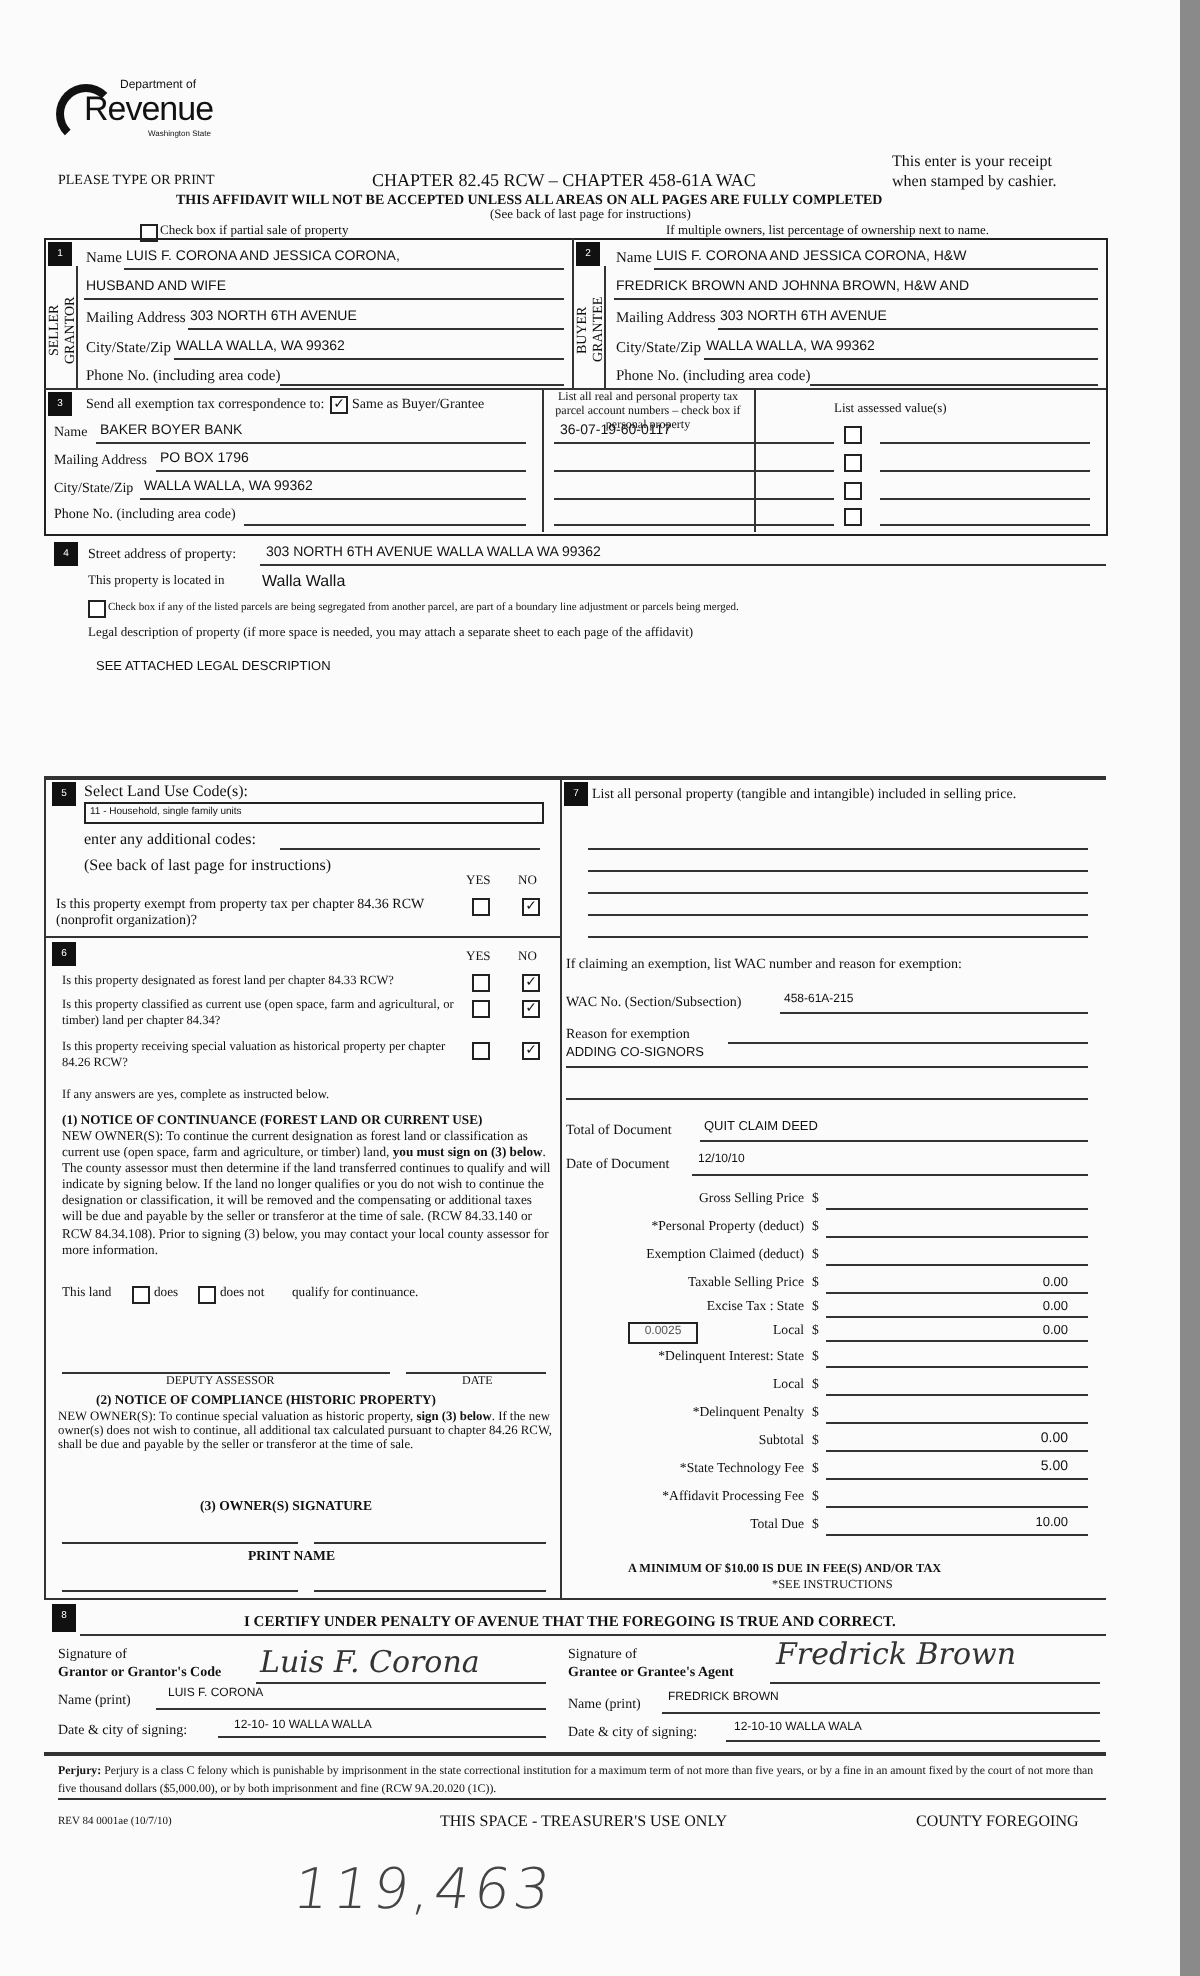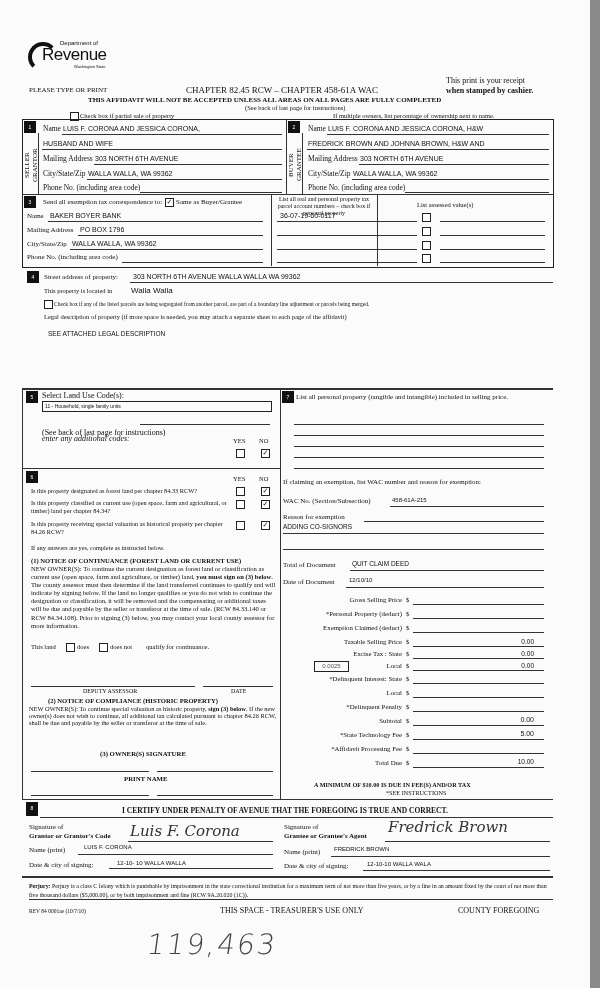--- a/index.html
+++ b/index.html
@@ -29,22 +29,22 @@
 <div class="page">
 
   <div class="abs" style="left:28px;top:38px;width:80px;height:32px;">
     <div class="abs" style="left:0;top:4px;width:22px;height:22px;border-radius:50%;border:4px solid #111;border-right-color:transparent;border-bottom-color:transparent;"></div>
     <div class="abs sans" style="left:32px;top:2px;font-size:6px;">Department of</div>
     <div class="abs sans" style="left:14px;top:8px;font-size:17px;letter-spacing:-0.5px;line-height:17px;">Revenue</div>
     <div class="abs sans" style="left:46px;top:26px;font-size:4px;">Washington State</div>
   </div>
   <div class="lbl" style="left:29px;top:86px;font-size:7px;">PLEASE TYPE OR PRINT</div>
   <div class="lbl" style="left:186px;top:85px;font-size:9px;">CHAPTER 82.45 RCW – CHAPTER 458-61A WAC</div>
-  <div class="lbl" style="left:446px;top:76px;font-size:8px;">This print is your receipt</div>
-  <div class="lbl" style="left:446px;top:86px;font-size:8px;font-weight:bold;">when stamped by cashier.</div>
+  <div class="lbl" style="left:446px;top:76px;font-size:8px;">This enter is your receipt</div>
+  <div class="lbl" style="left:446px;top:86px;font-size:8px;">when stamped by cashier.</div>
   <div class="lbl bold" style="left:88px;top:96px;font-size:7px;">THIS AFFIDAVIT WILL NOT BE ACCEPTED UNLESS ALL AREAS ON ALL PAGES ARE FULLY COMPLETED</div>
   <div class="lbl" style="left:245px;top:104px;font-size:6.5px;">(See back of last page for instructions)</div>
   <div class="cb" style="left:70px;top:112px;"></div>
   <div class="lbl" style="left:80px;top:112px;font-size:6.5px;">Check box if partial sale of property</div>
   <div class="lbl" style="left:333px;top:112px;font-size:6.5px;">If multiple owners, list percentage of ownership next to name.</div>
 
   <div class="box" style="left:22px;top:119px;width:530px;height:147px;"></div>
   <div class="vline" style="left:286px;top:119px;height:75px;"></div>
   <div class="hline" style="left:22px;top:194px;width:531px;"></div>
 
@@ -132,25 +132,26 @@
   <div class="val" style="left:48px;top:330px;font-size:6.5px;">SEE ATTACHED LEGAL DESCRIPTION</div>
 
   <div class="hline" style="left:22px;top:388px;width:531px;border-top-width:2px;"></div>
   <div class="vline" style="left:22px;top:388px;height:411px;"></div>
   <div class="vline" style="left:280px;top:388px;height:411px;"></div>
   <div class="hline" style="left:22px;top:799px;width:531px;"></div>
 
   <div class="num" style="left:26px;top:391px;">5</div>
   <div class="lbl" style="left:42px;top:391px;font-size:8px;">Select Land Use Code(s):</div>
   <div class="box sans" style="left:42px;top:401px;width:226px;height:9px;font-size:5px;line-height:9px;padding-left:2px;">11 - Household, single family units</div>
-  <div class="lbl" style="left:42px;top:434px;font-size:8px;font-style:italic;">enter any additional codes:</div>
+  <div class="lbl" style="left:42px;top:415px;font-size:8px;">enter any additional codes:</div>
   <div class="hline" style="left:140px;top:424px;width:130px;"></div>
   <div class="lbl" style="left:42px;top:428px;font-size:8px;">(See back of last page for instructions)</div>
   <div class="lbl" style="left:233px;top:437px;font-size:6.5px;">YES</div>
   <div class="lbl" style="left:259px;top:437px;font-size:6.5px;">NO</div>
+  <div class="lbl" style="left:28px;top:448px;width:190px;white-space:normal;font-size:7px;line-height:8px;">Is this property exempt from property tax per chapter 84.36 RCW (nonprofit organization)?</div>
   <div class="cb" style="left:236px;top:449px;"></div>
   <div class="cb" style="left:261px;top:449px;">✓</div>
   <div class="hline" style="left:22px;top:468px;width:258px;"></div>
 
   <div class="num" style="left:26px;top:471px;">6</div>
   <div class="lbl" style="left:233px;top:475px;font-size:6.5px;">YES</div>
   <div class="lbl" style="left:259px;top:475px;font-size:6.5px;">NO</div>
 
   <div class="lbl" style="left:31px;top:487px;font-size:6.3px;">Is this property designated as forest land per chapter 84.33 RCW?</div>
   <div class="cb" style="left:236px;top:487px;"></div>

